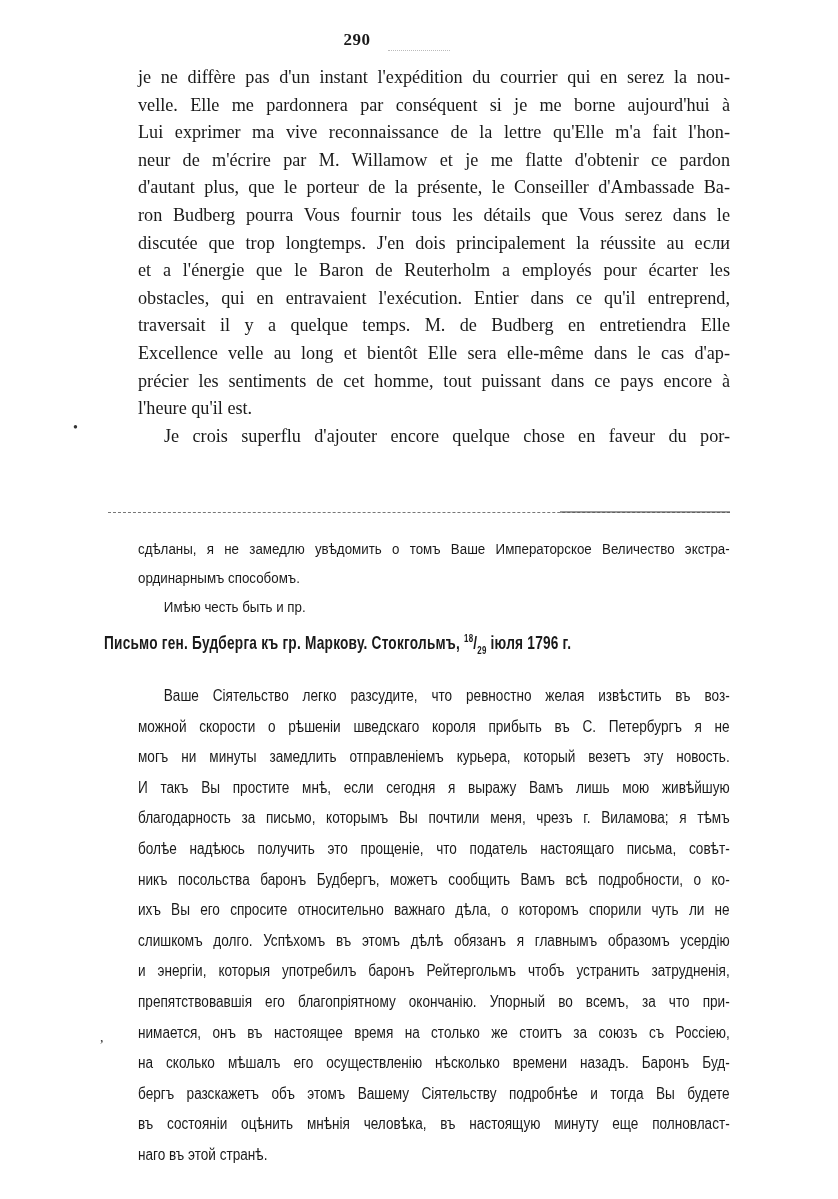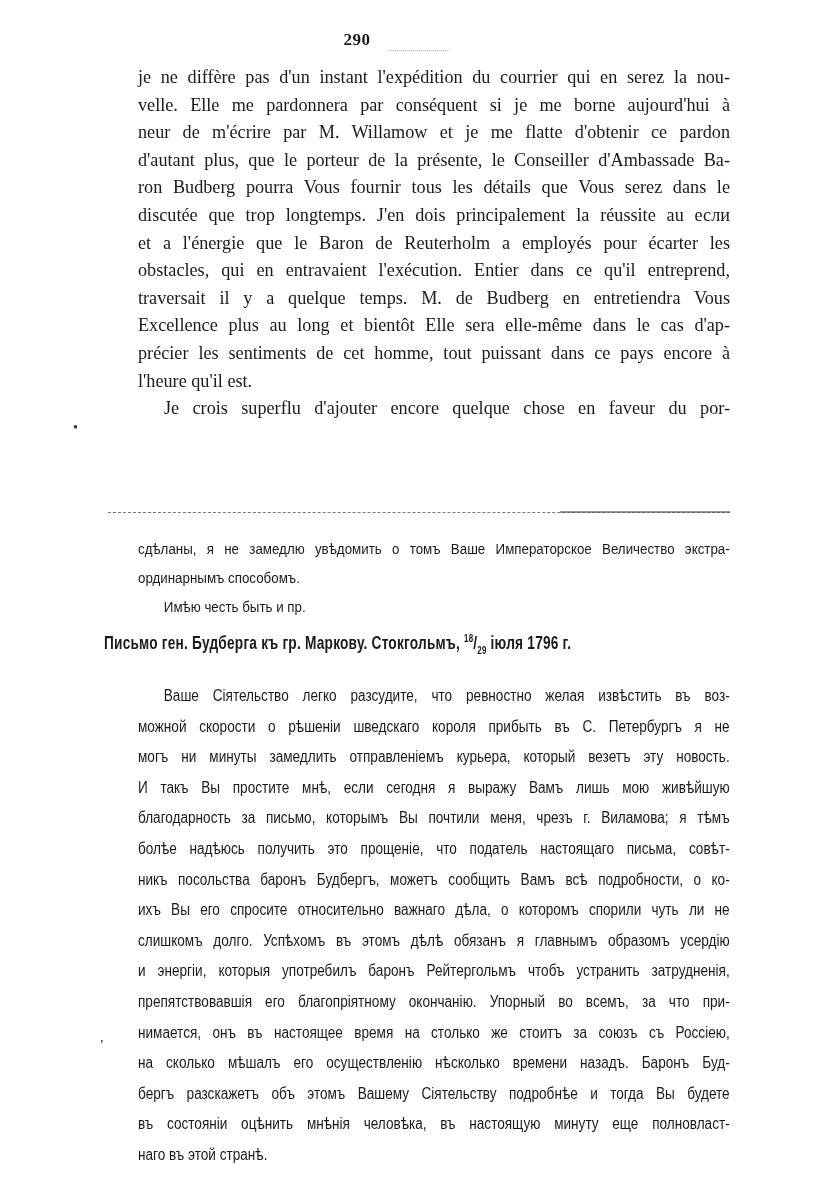--- a/index.html
+++ b/index.html
@@ -34,28 +34,29 @@
 <body>
 
 <div class="page">
 
   <div class="page-number">290</div>
   <div class="page-number-rule"></div>
 
   <div class="french">
     <span class="line">je ne diffère pas d'un instant l'expédition du courrier qui en serez la nou-</span>
     <span class="line">velle. Elle me pardonnera par conséquent si je me borne aujourd'hui à</span>
+    <span class="line">Lui exprimer ma vive reconnaissance de la lettre qu'Elle m'a fait l'hon-</span>
     <span class="line">neur de m'écrire par M. Willamow et je me flatte d'obtenir ce pardon</span>
     <span class="line">d'autant plus, que le porteur de la présente, le Conseiller d'Ambassade Ba-</span>
     <span class="line">ron Budberg pourra Vous fournir tous les détails que Vous serez dans le</span>
     <span class="line">discutée que trop longtemps. J'en dois principalement la réussite au если</span>
     <span class="line">et a l'énergie que le Baron de Reuterholm a employés pour écarter les</span>
     <span class="line">obstacles, qui en entravaient l'exécution. Entier dans ce qu'il entreprend,</span>
-    <span class="line">traversait il y a quelque temps. M. de Budberg en entretiendra Vous</span>
-    <span class="line">Excellence plus au long et bientôt Elle sera elle-même dans le cas d'ap-</span>
+    <span class="line">traversait il y a quelque temps. M. de Budberg en entretiendra Elle</span>
+    <span class="line">Excellence velle au long et bientôt Elle sera elle-même dans le cas d'ap-</span>
     <span class="line">précier les sentiments de cet homme, tout puissant dans ce pays encore à</span>
     <span class="line last">l'heure qu'il est.</span>
     <span class="line indent">Je crois superflu d'ajouter encore quelque chose en faveur du por-</span>
   </div>
 
   <span class="margin-mark" style="left:73px; top:420px;">•</span>
 
   <div class="divider"></div>
   <div class="divider-dark"></div>
 

